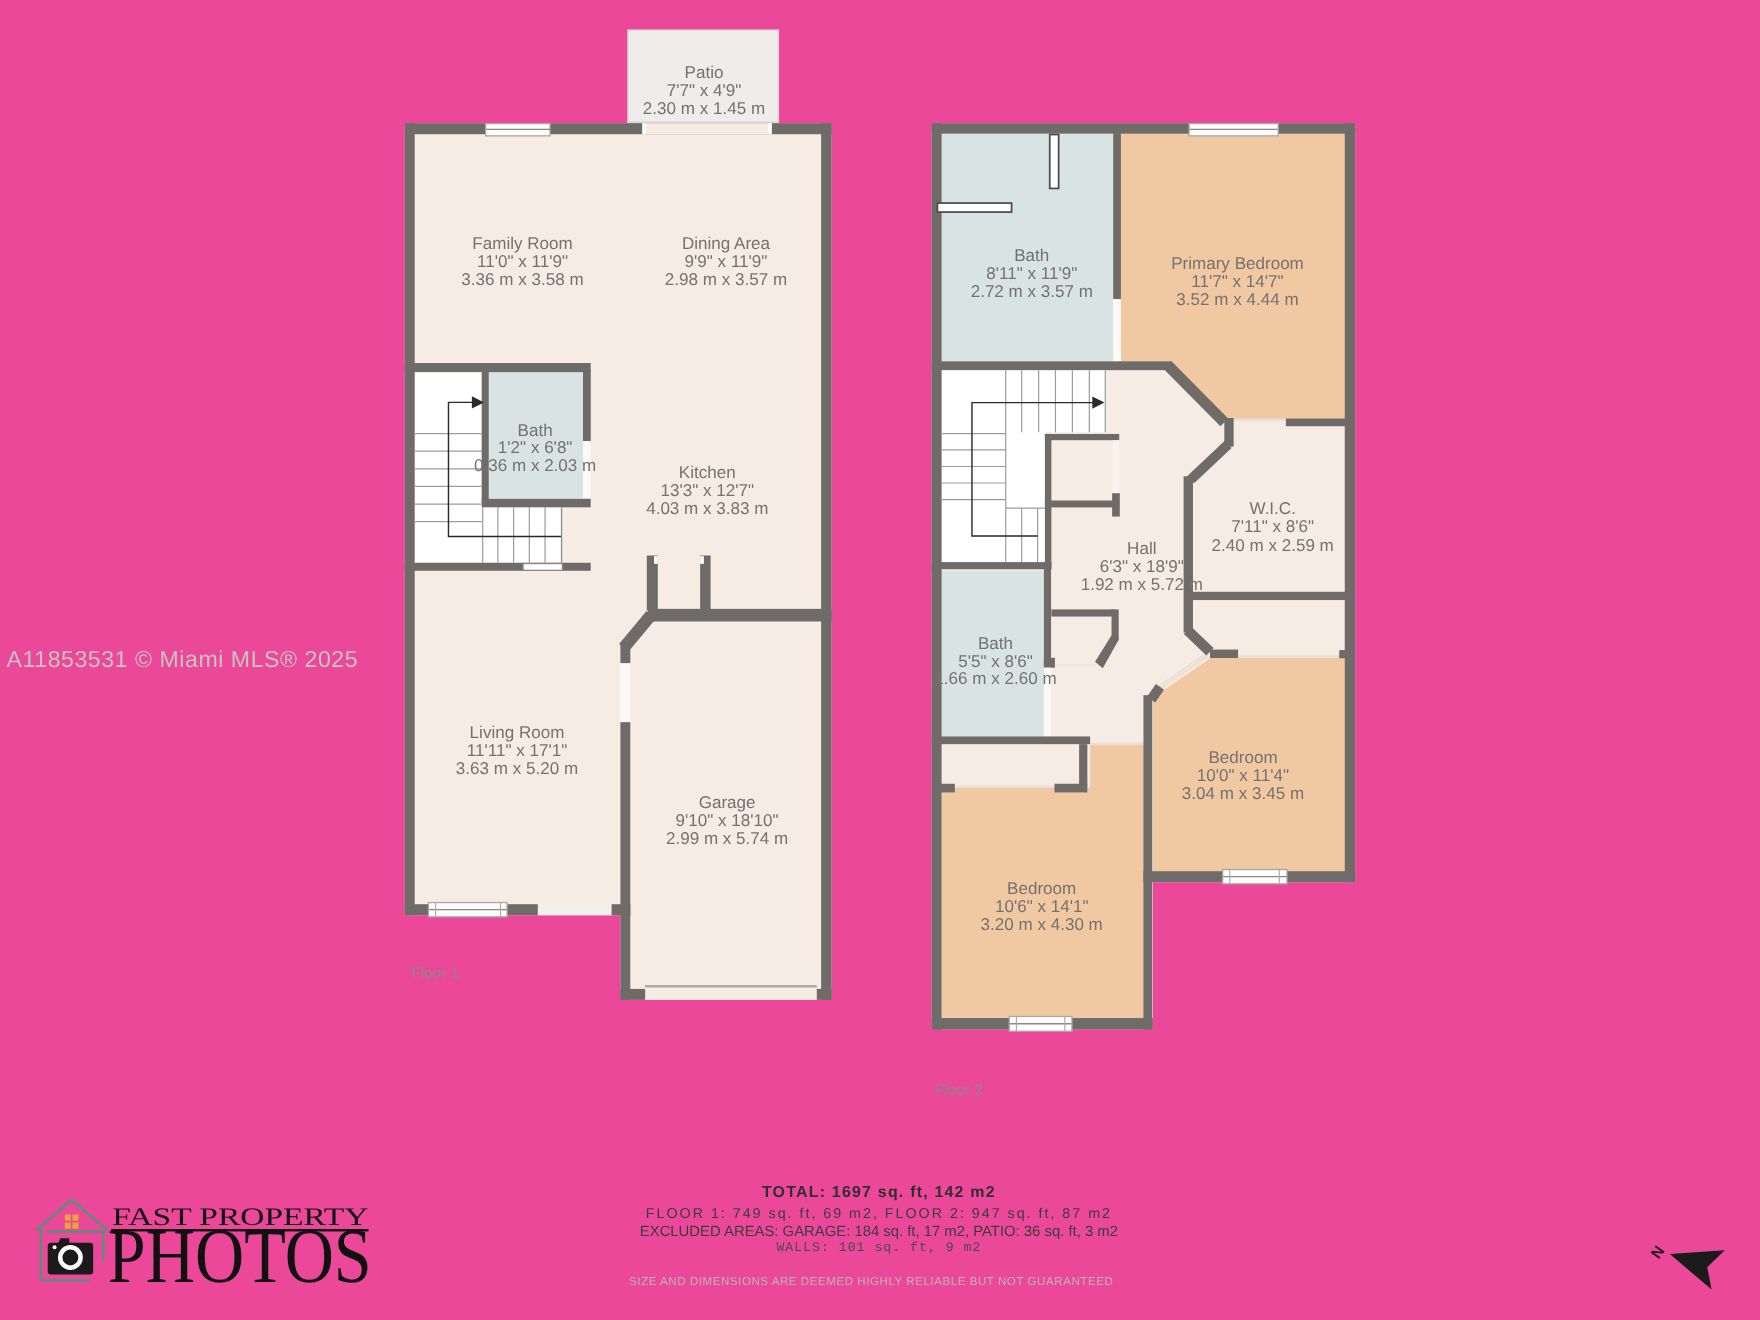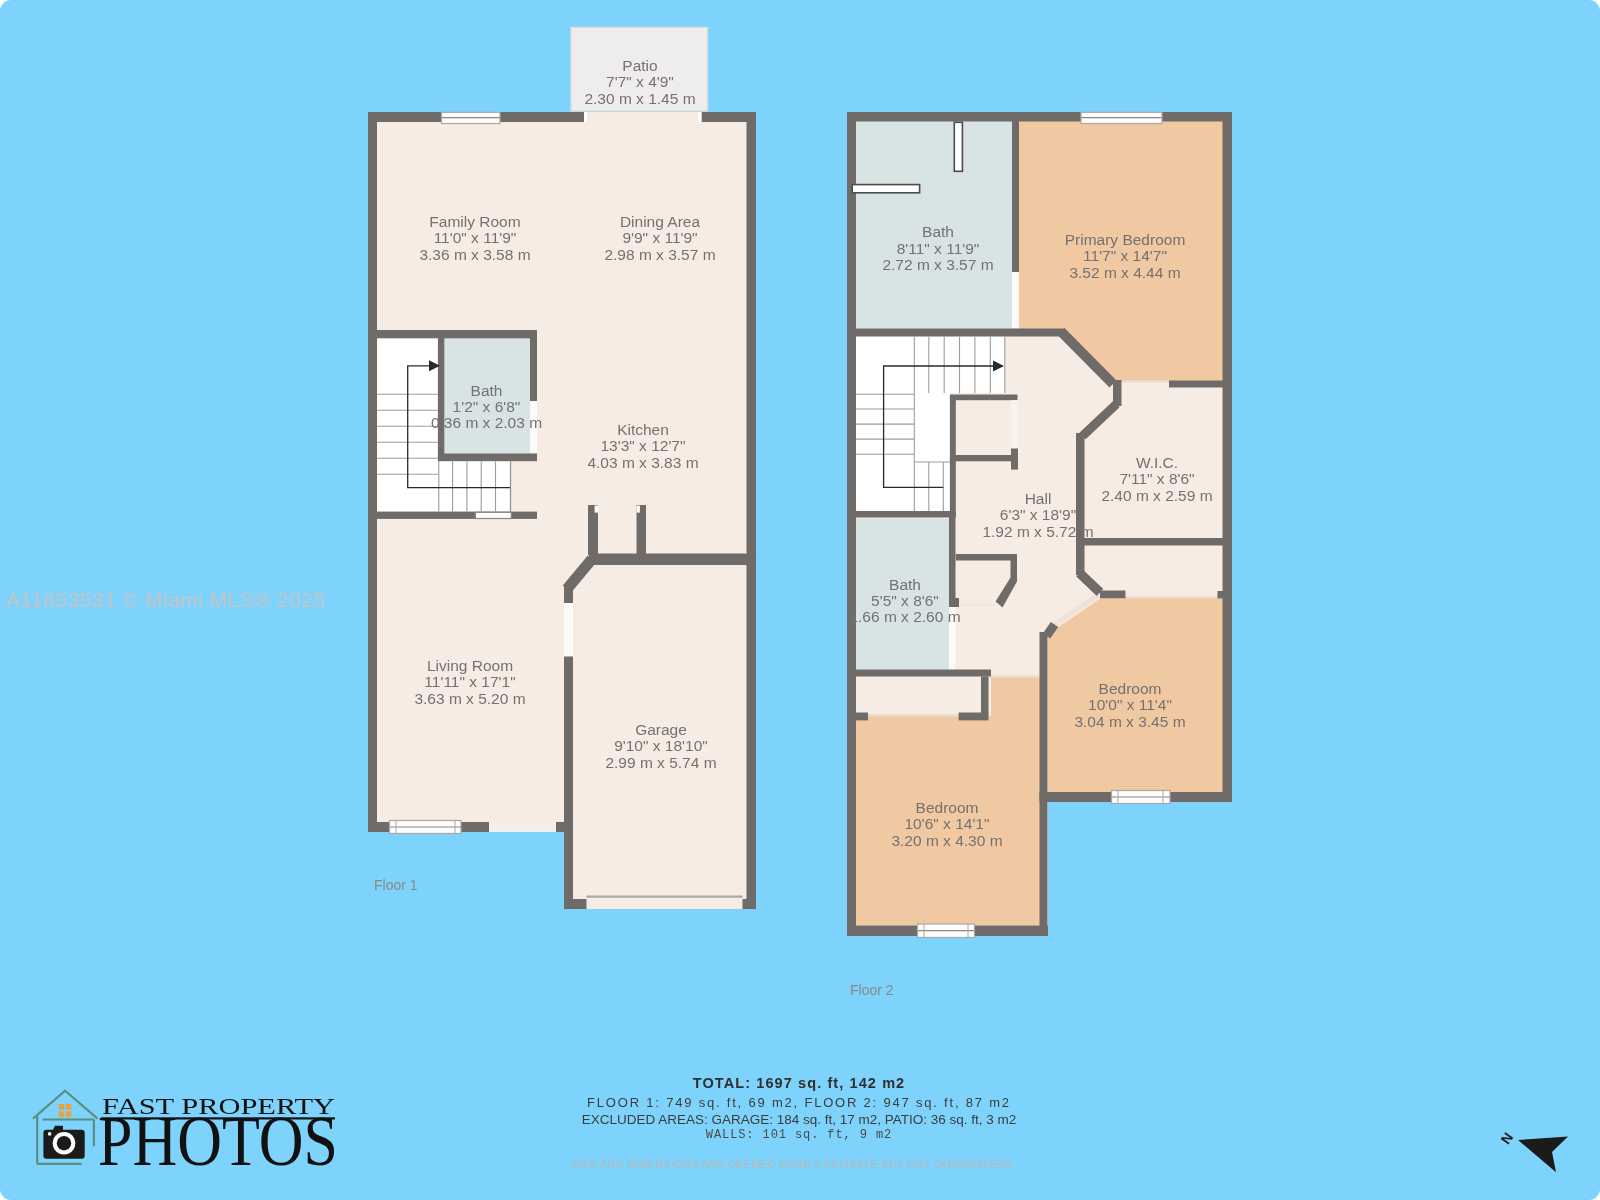--- a/index.html
+++ b/index.html
@@ -1,16 +1,16 @@
 <!DOCTYPE html>
 <html><head>
 <meta charset="utf-8">
 <style>
   html,body{margin:0;padding:0;background:#ffffff;}
-  .page{position:relative;width:1600px;height:1200px;background:#7dd3fc;overflow:hidden;border-radius:11px;}
+  .page{position:relative;width:1600px;height:1200px;background:#ec4899;overflow:hidden;}
   svg{position:absolute;left:0;top:0;}
   text{font-family:"Liberation Sans",sans-serif;}
   .rm{fill:#757170;font-size:15.5px;text-anchor:middle;}
   .fl{fill:#8c8886;font-size:14px;}
 </style>
 </head>
 <body>
 <div class="page">
 <svg width="1600" height="1200" viewBox="0 0 1600 1200">
 <g>

